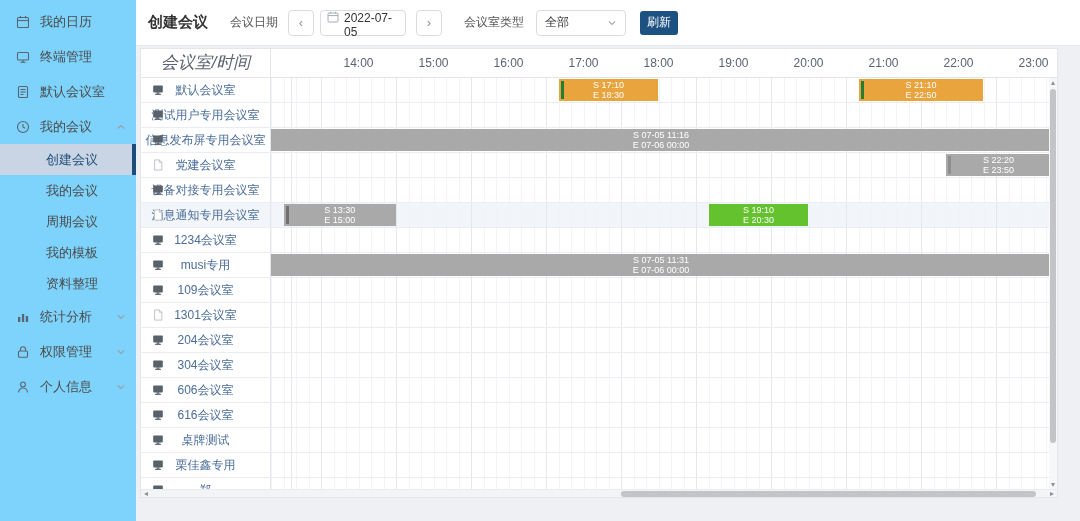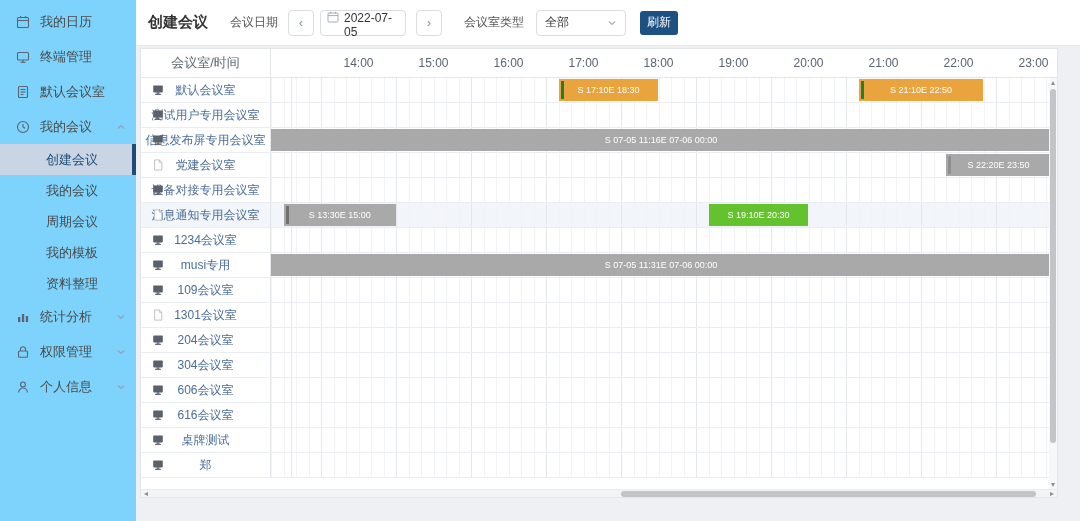--- a/index.html
+++ b/index.html
@@ -26,37 +26,37 @@
   .date-input { margin-left:6px; width:86px; height:26px; border:1px solid #d9dce1; border-radius:4px; display:flex; align-items:flex-start; padding:0 6px; font-size:12px; color:#333; background:#fff; cursor:pointer; }
   .date-input .cal-ic { width:12px; height:12px; margin-right:5px; }
   .date-input .cal-ic svg { width:12px; height:12px; display:block; }
   .select { margin-left:12px; width:90px; height:26px; border:1px solid #d9dce1; border-radius:4px; display:flex; align-items:center; justify-content:space-between; padding:12px 8px; font-size:12px; color:#333; background:#fff; cursor:pointer; }
   .select .sel-ic svg { width:10px; height:10px; display:block; }
   .refresh-btn { margin-left:14px; width:38px; height:24px; background:#1c5181; color:#fff; border:none; border-radius:3px; font-size:12px; cursor:pointer; }
 
   
   .card { position:absolute; left:140px; top:48px; width:918px; height:450px; background:#fff; border:1px solid #e4e7ea; z-index:3; }
   .sched-header { position:absolute; left:0; top:0; width:916px; height:29px; border-bottom:1px solid #e2e6ea; }
-  .corner { position:absolute; left:0; top:0; width:130px; height:28px; line-height:28px; text-align:center; font-size:13px; color:#5a6472; border-right:1px solid #e2e6ea; }
+  .corner { position:absolute; left:0; top:0; width:130px; height:28px; line-height:28px; text-align:center; font-size:17px; color:#5a6472; border-right:1px solid #e2e6ea;font-style:italic; }
   .hours { position:absolute; left:130px; top:0; width:778px; height:28px; overflow:hidden; }
   .hour-lab { position:absolute; top:0; height:28px; line-height:28px; font-size:12px; color:#5a6472; transform:translateX(-50%); white-space:nowrap; }
 
   .sched-body { position:absolute; left:0; top:29px; width:916px; height:412px; overflow:hidden; }
   .srow { position:relative; height:25px; border-bottom:1px solid #eaedf1; background:#fff; }
   .srow.hl { background:#f2f5f9; }
   .row-name { position:absolute; left:0; top:0; width:130px; height:24px; border-right:1px solid #e2e6ea; display:flex; align-items:center; justify-content:center; }
   .room-ic { position:absolute; left:11px; top:6px; width:12px; height:12px; }
   .room-ic svg { width:12px; height:12px; display:block; }
   .room-link { font-size:12px; color:#4a6d99; text-decoration:none; cursor:pointer; white-space:nowrap; }
   .row-grid { position:absolute; left:130px; top:0; width:780px; height:24px; overflow:hidden;
     background-image:
       repeating-linear-gradient(90deg,#e4e8ec 0 1px,transparent 1px 75px),
       repeating-linear-gradient(90deg,#f1f3f6 0 1px,transparent 1px 12.5px);
     background-position:50px 0,0 0; }
-  .bar { position:absolute; top:1px; height:22px; display:flex; flex-direction:row; align-items:center; justify-content:center; color:#fff; font-size:9px; line-height:10.5px; overflow:hidden; cursor:pointer; white-space:nowrap; }
+  .bar { position:absolute; top:1px; height:22px; display:flex; flex-direction:column; align-items:center; justify-content:center; color:#fff; font-size:9px; line-height:10.5px; overflow:hidden; cursor:pointer; white-space:nowrap; }
   .bar .accent { position:absolute; left:2px; top:2px; bottom:2px; width:3px; }
 
   
   .vscroll { position:absolute; right:0; top:29px; width:8px; height:412px; background:#f6f7f8; }
   .vthumb { position:absolute; left:1px; width:6px; border-radius:3px; background:#c2c4c7; cursor:pointer; }
   .varrow { position:absolute; left:0; width:8px; height:10px; cursor:pointer; }
   .hscroll { position:absolute; left:0; bottom:0; width:916px; height:8px; background:#f3f4f5; border-top:1px solid #e9ebee; }
   .hthumb { position:absolute; top:1px; height:6px; border-radius:3px; background:#c2c4c7; cursor:pointer; }
   .harrow { position:absolute; top:0; width:10px; height:8px; cursor:pointer; }
   .tri { width:0; height:0; position:absolute; }
@@ -454,20 +454,33 @@
         </div>
         <div class="srow">
           <div class="row-name">
             <span class="room-ic">
               <svg viewBox="0 0 12 12">
                 <rect x="1.2" y="1.6" width="9.6" height="6.8" rx="0.8" fill="#59616b"></rect>
                 <rect x="4.6" y="8.4" width="2.8" height="1.4" fill="#59616b"></rect>
                 <rect x="3.1" y="9.8" width="5.8" height="1.1" fill="#59616b"></rect>
               </svg>
             </span>
+            <a class="room-link">栗佳鑫专用</a>
+          </div>
+          <div class="row-grid"></div>
+        </div>
+        <div class="srow">
+          <div class="row-name">
+            <span class="room-ic">
+              <svg viewBox="0 0 12 12">
+                <rect x="1.2" y="1.6" width="9.6" height="6.8" rx="0.8" fill="#59616b"></rect>
+                <rect x="4.6" y="8.4" width="2.8" height="1.4" fill="#59616b"></rect>
+                <rect x="3.1" y="9.8" width="5.8" height="1.1" fill="#59616b"></rect>
+              </svg>
+            </span>
             <a class="room-link">郑</a>
           </div>
           <div class="row-grid"></div>
         </div>
       </div>
 
     <div class="vscroll">
       <div class="varrow" style="top:0">
           <span class="tri tri-up"></span>
         </div>

